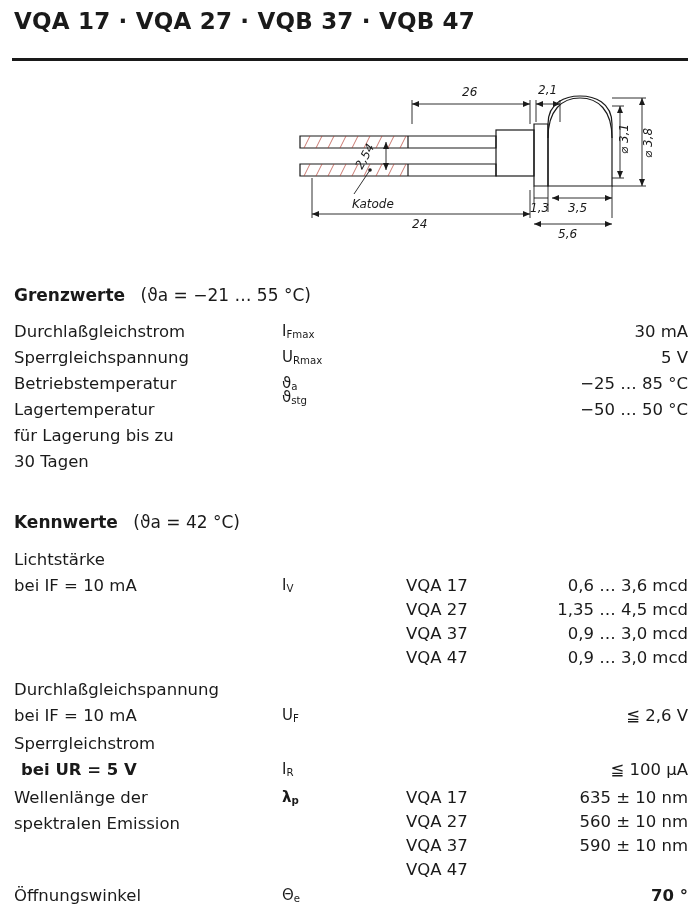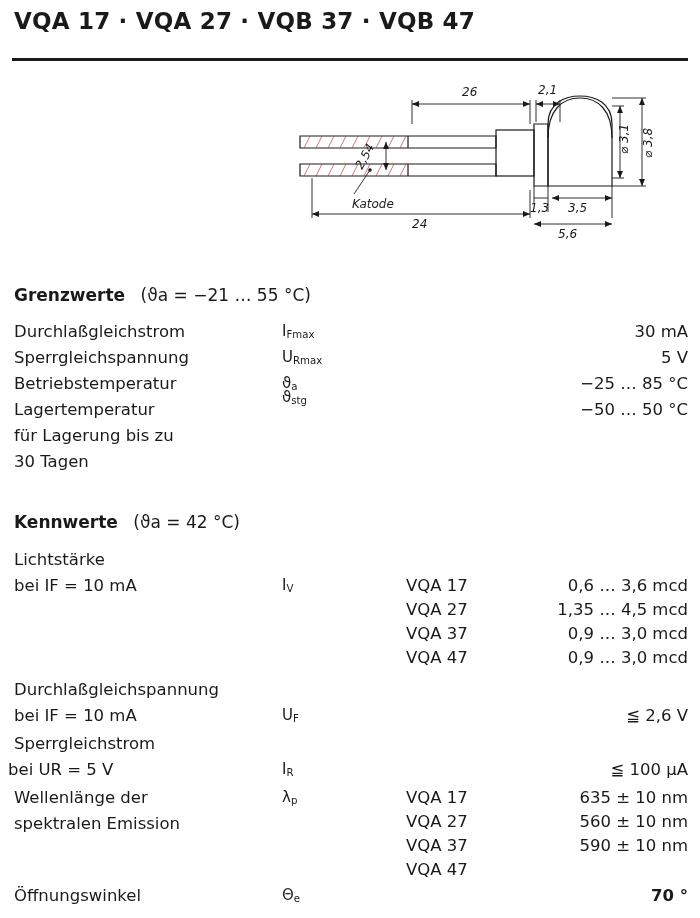--- a/index.html
+++ b/index.html
@@ -243,29 +243,29 @@
   <div class="val-col" style="left:508px; top:648px;">0,9 … 3,0 mcd</div>
 
   <div class="row-label" style="left:14px; top:680px;">Durchlaßgleichspannung</div>
   <div class="row-label" style="left:14px; top:706px;">bei IF = 10 mA</div>
   <div class="row-sym" style="left:282px; top:706px;">
     <span>U</span><sub>F</sub>
   </div>
   <div class="row-val rt" style="top:706px;">≦ 2,6 V</div>
 
   <div class="row-label" style="left:14px; top:734px;">Sperrgleichstrom</div>
-  <div class="row-label" style="left:8px; top:760px;">bei UR = 5 V</div>
+  <div class="row-label" style="left:21px; top:760px;font-weight:bold;">bei UR = 5 V</div>
   <div class="row-sym" style="left:282px; top:760px;">
     <span>I</span><sub>R</sub>
   </div>
   <div class="row-val rt" style="top:760px;">≦ 100 µA</div>
 
   <div class="row-label" style="left:14px; top:788px;">Wellenlänge der</div>
   <div class="row-label" style="left:14px; top:814px;">spektralen Emission</div>
-  <div class="row-sym" style="left:282px; top:788px;">
+  <div class="row-sym" style="left:282px; top:788px;font-weight:bold;">
     <span>λ</span><sub>p</sub>
   </div>
 
   <div class="row-type" style="left:406px; top:788px;">VQA 17</div>
   <div class="val-col" style="left:508px; top:788px;">635 ± 10 nm</div>
   <div class="row-type" style="left:406px; top:812px;">VQA 27</div>
   <div class="val-col" style="left:508px; top:812px;">560 ± 10 nm</div>
   <div class="row-type" style="left:406px; top:836px;">VQA 37</div>
   <div class="val-col" style="left:508px; top:836px;">590 ± 10 nm</div>
   <div class="row-type" style="left:406px; top:860px;">VQA 47</div>

